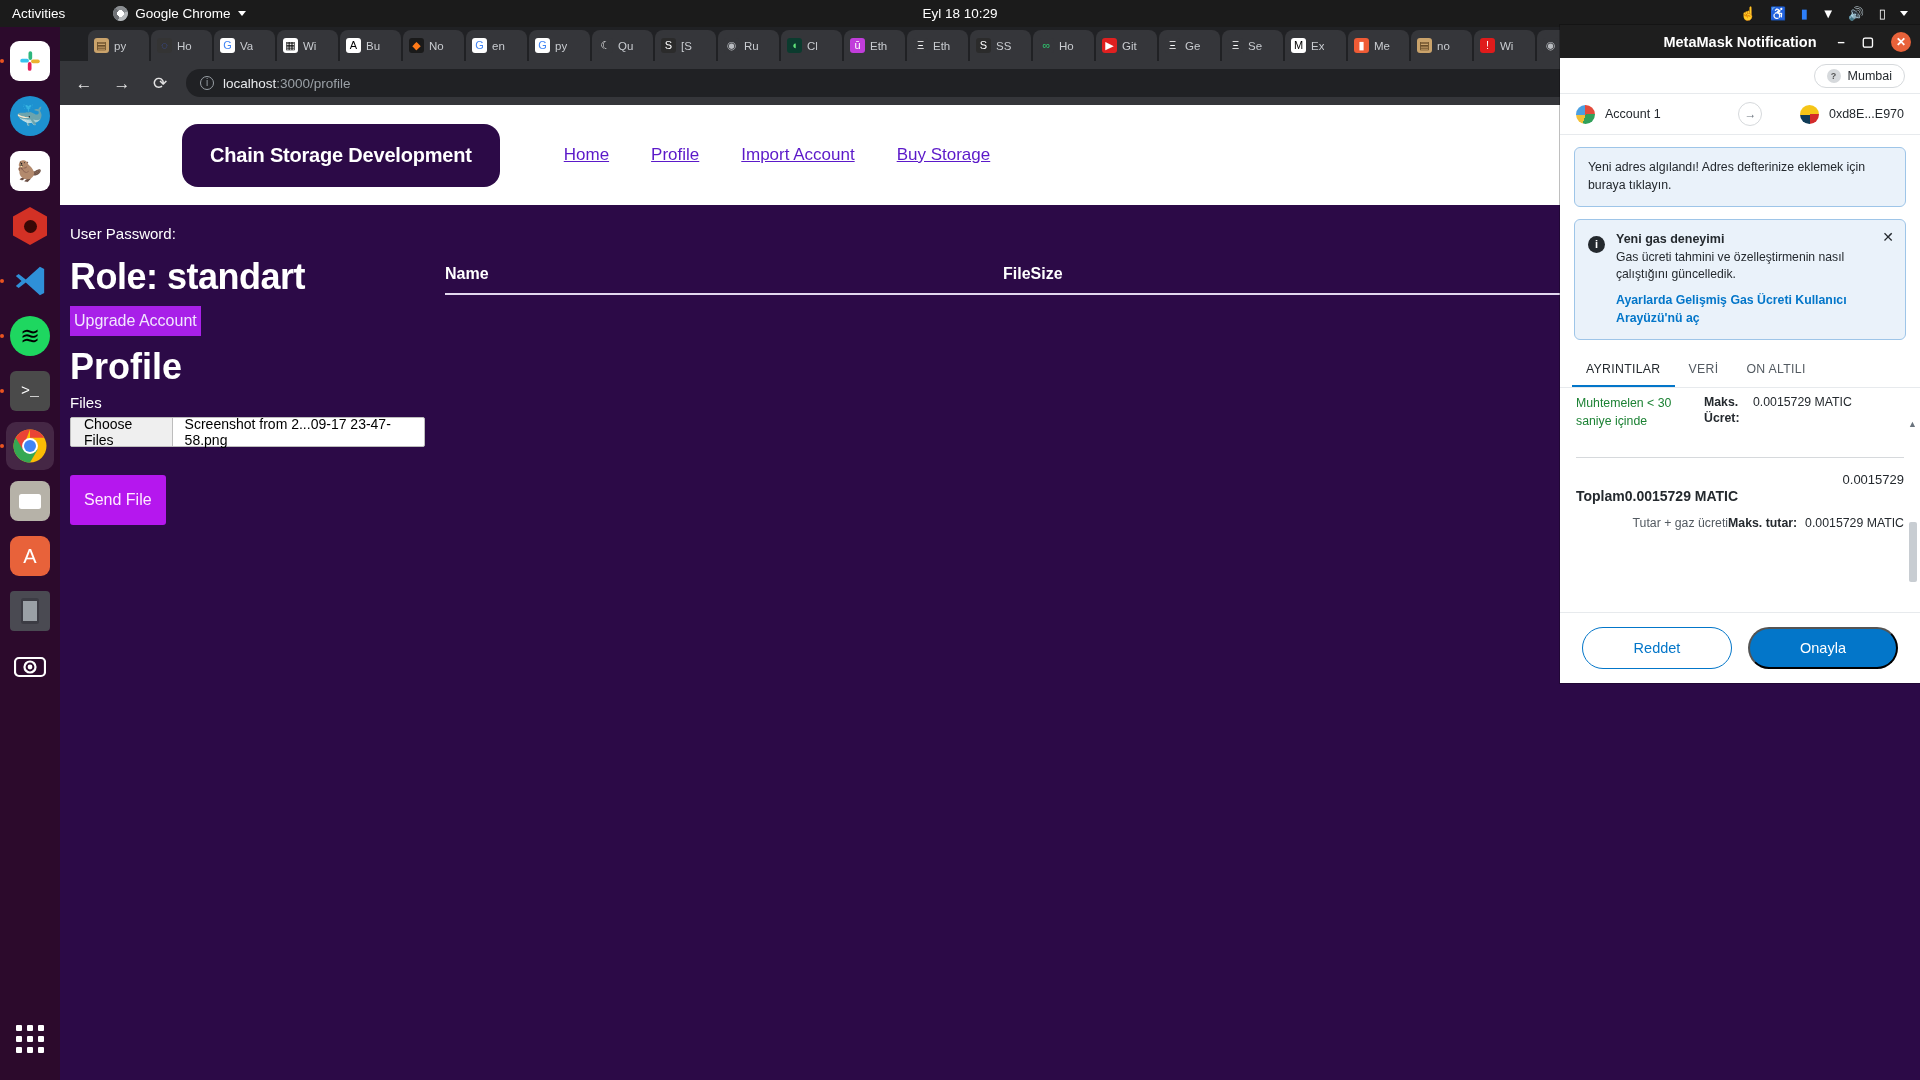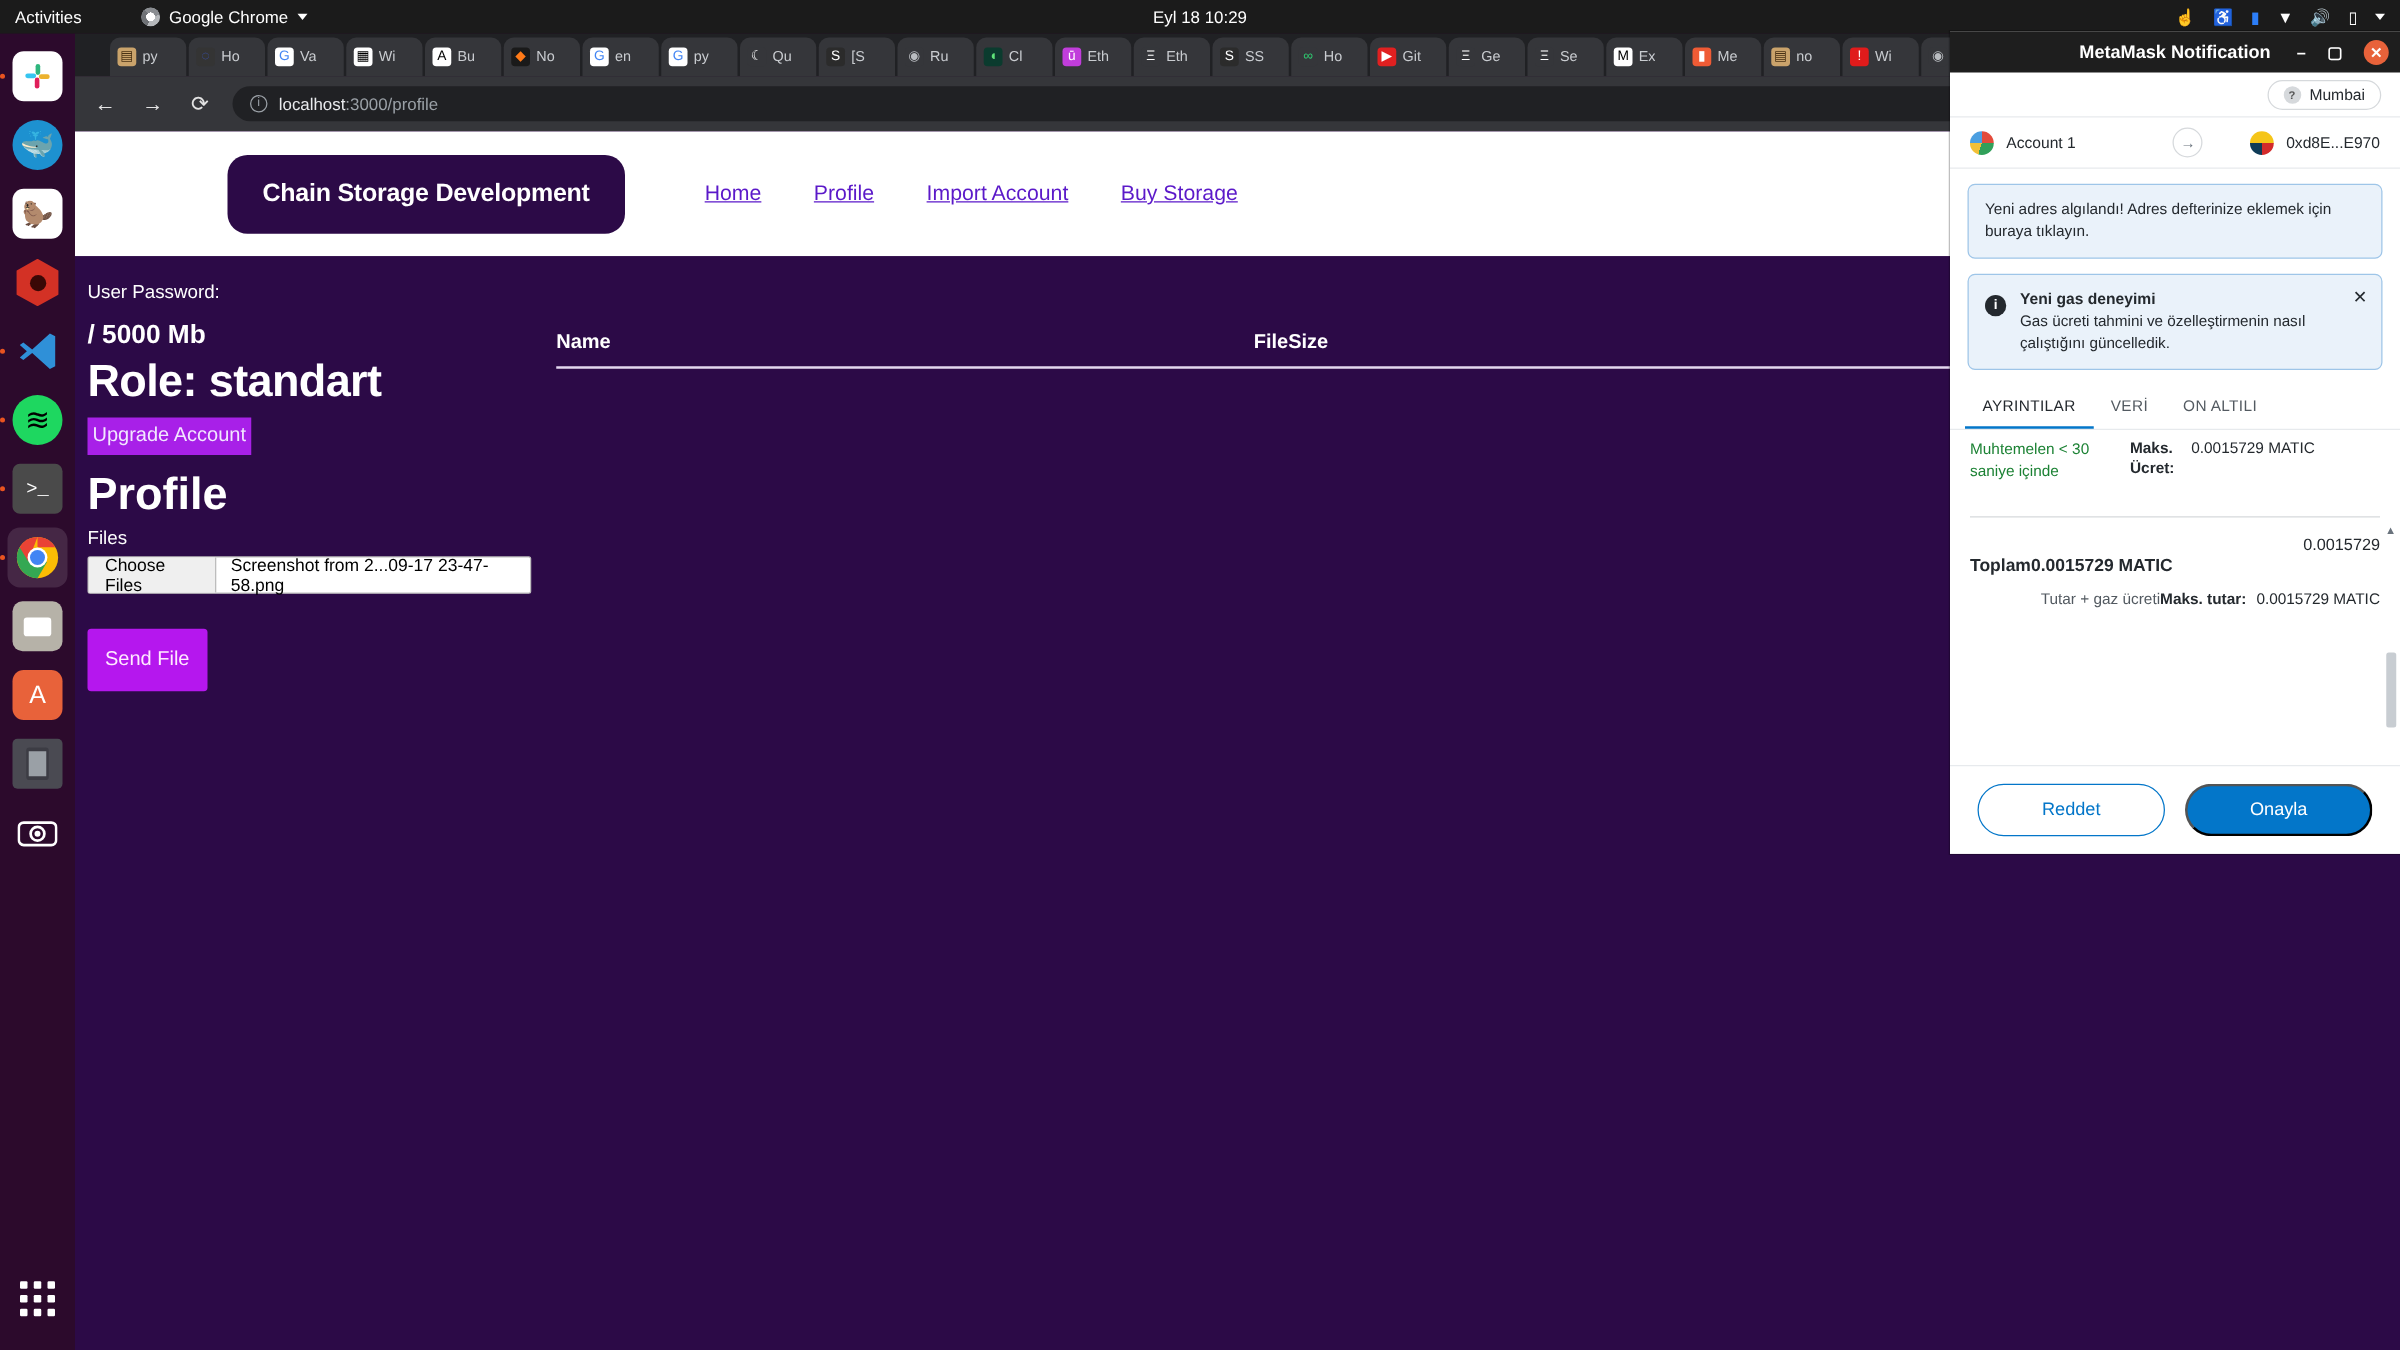--- a/index.html
+++ b/index.html
@@ -437,21 +437,20 @@
         <a>Home</a>
         <a>Profile</a>
         <a>Import Account</a>
         <a>Buy Storage</a>
       </nav>
     </div>
 
     <div id="page-body">
       <div id="profile-col">
         <div class="lbl-pw">User Password:</div>
-        <div class="quota">/ 5000 Mb</div>
         <div class="role">Role: standart</div>
         <div><button class="btn-upgrade">Upgrade Account</button></div>
         <div class="ttl-profile">Profile</div>
         <div class="lbl-files">Files</div>
         <div id="file-row">
           <div id="choose-files">Choose Files</div>
           <div id="file-name">Screenshot from 2...09-17 23-47-58.png</div>
         </div>
         <button class="btn-send">Send File</button>
       </div>
@@ -494,20 +493,21 @@
     <span style="margin-left:10px;">0xd8E...E970</span>
   </div>
 
   <div id="mm-alert1">Yeni adres algılandı! Adres defterinize eklemek için buraya tıklayın.</div>
 
   <div id="mm-alert2">
     <span class="info-circ">i</span>
     <div>
       <div class="a2-title">Yeni gas deneyimi</div>
       <div class="a2-body">Gas ücreti tahmini ve özelleştirmenin nasıl çalıştığını güncelledik.</div>
+      <div class="a2-link">Ayarlarda Gelişmiş Gas Ücreti Kullanıcı Arayüzü'nü aç</div>
     </div>
     <span class="a2-x">✕</span>
   </div>
 
   <div id="mm-tabs">
     <div class="mtab sel">AYRINTILAR</div>
     <div class="mtab">VERİ</div>
     <div class="mtab">ON ALTILI</div>
   </div>
 

